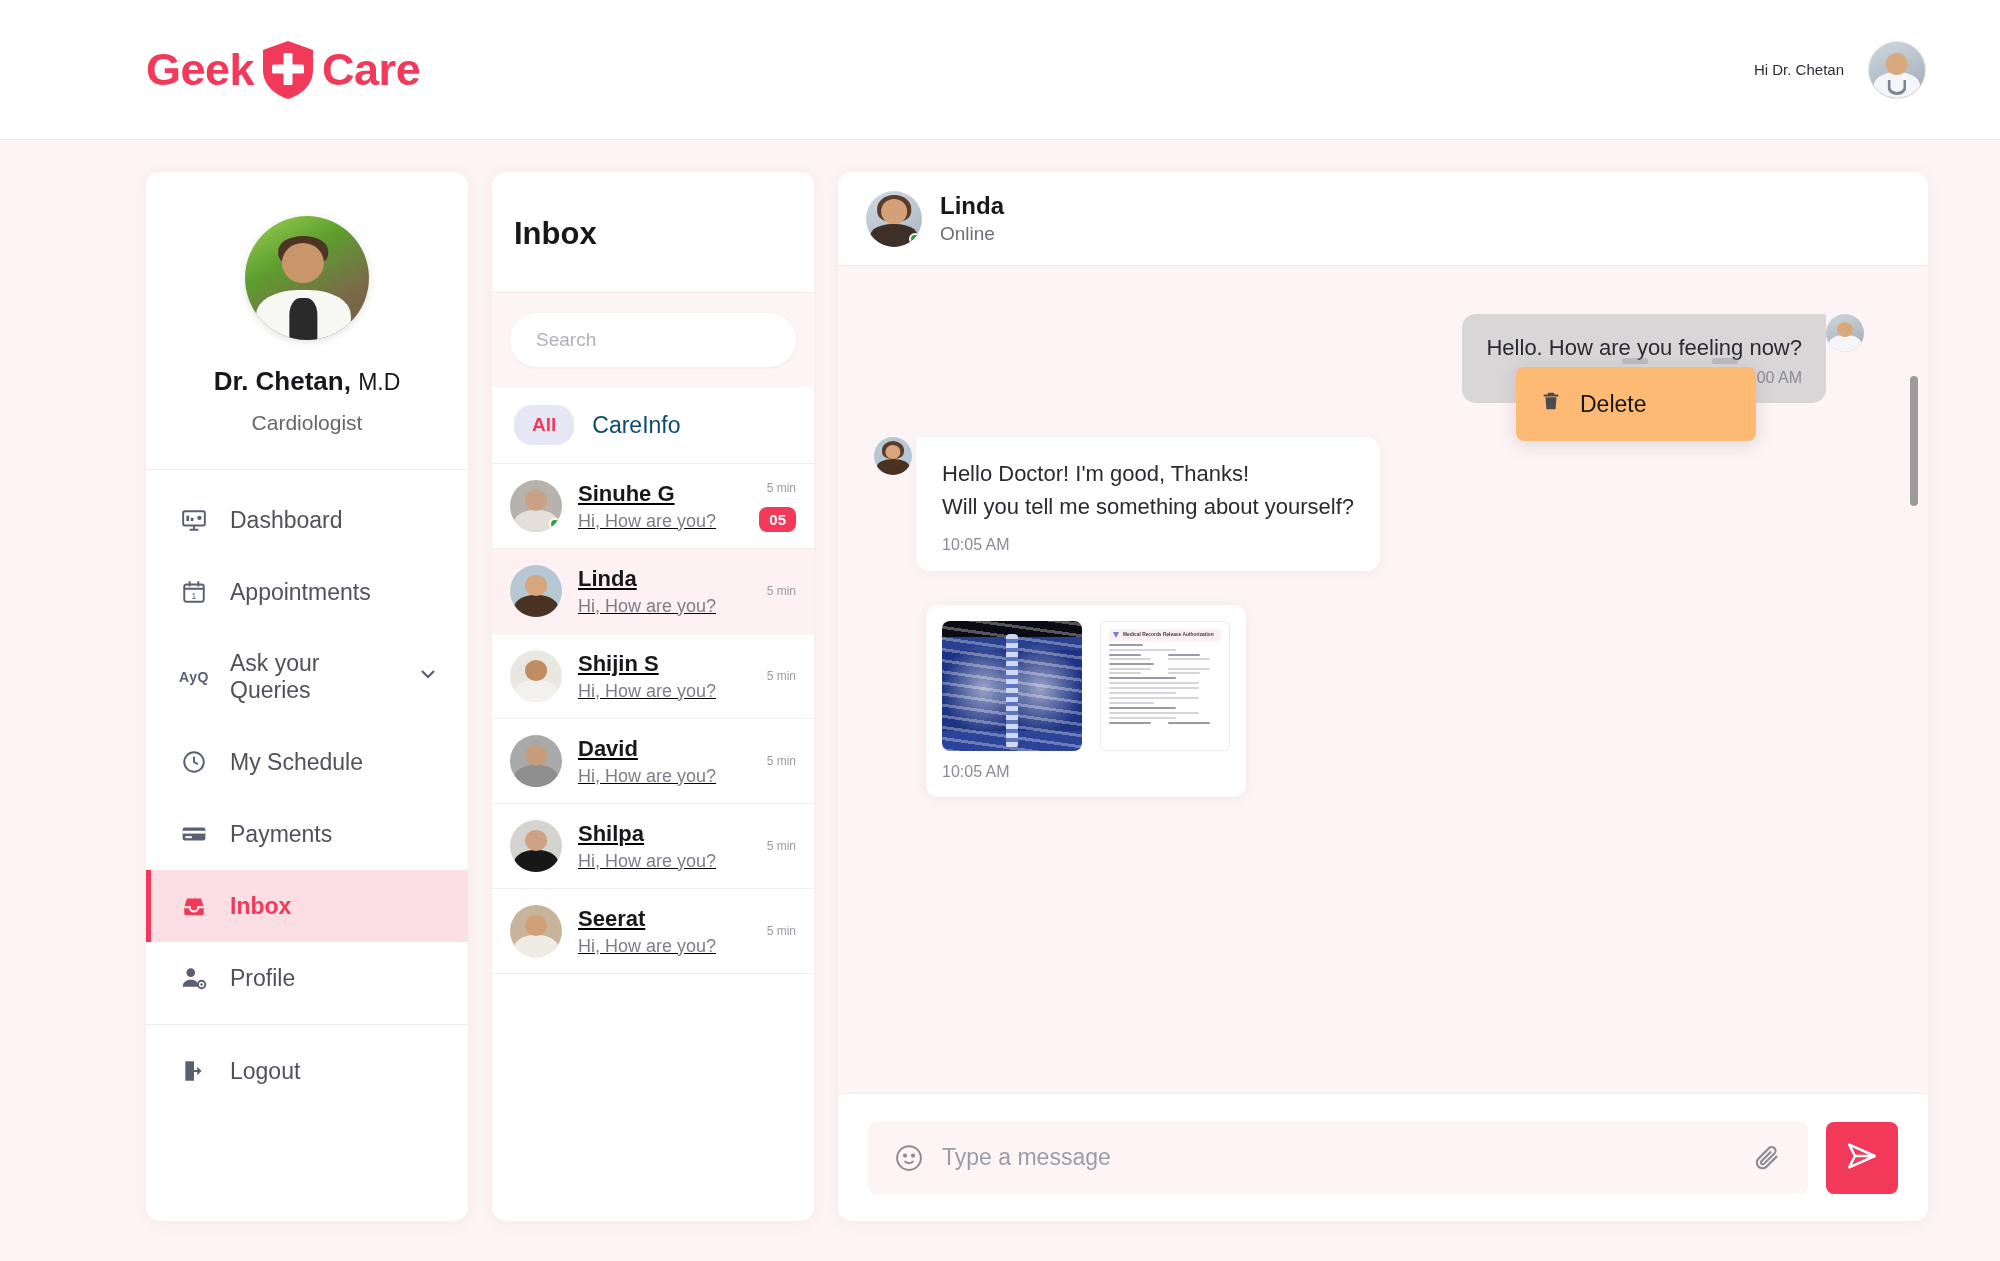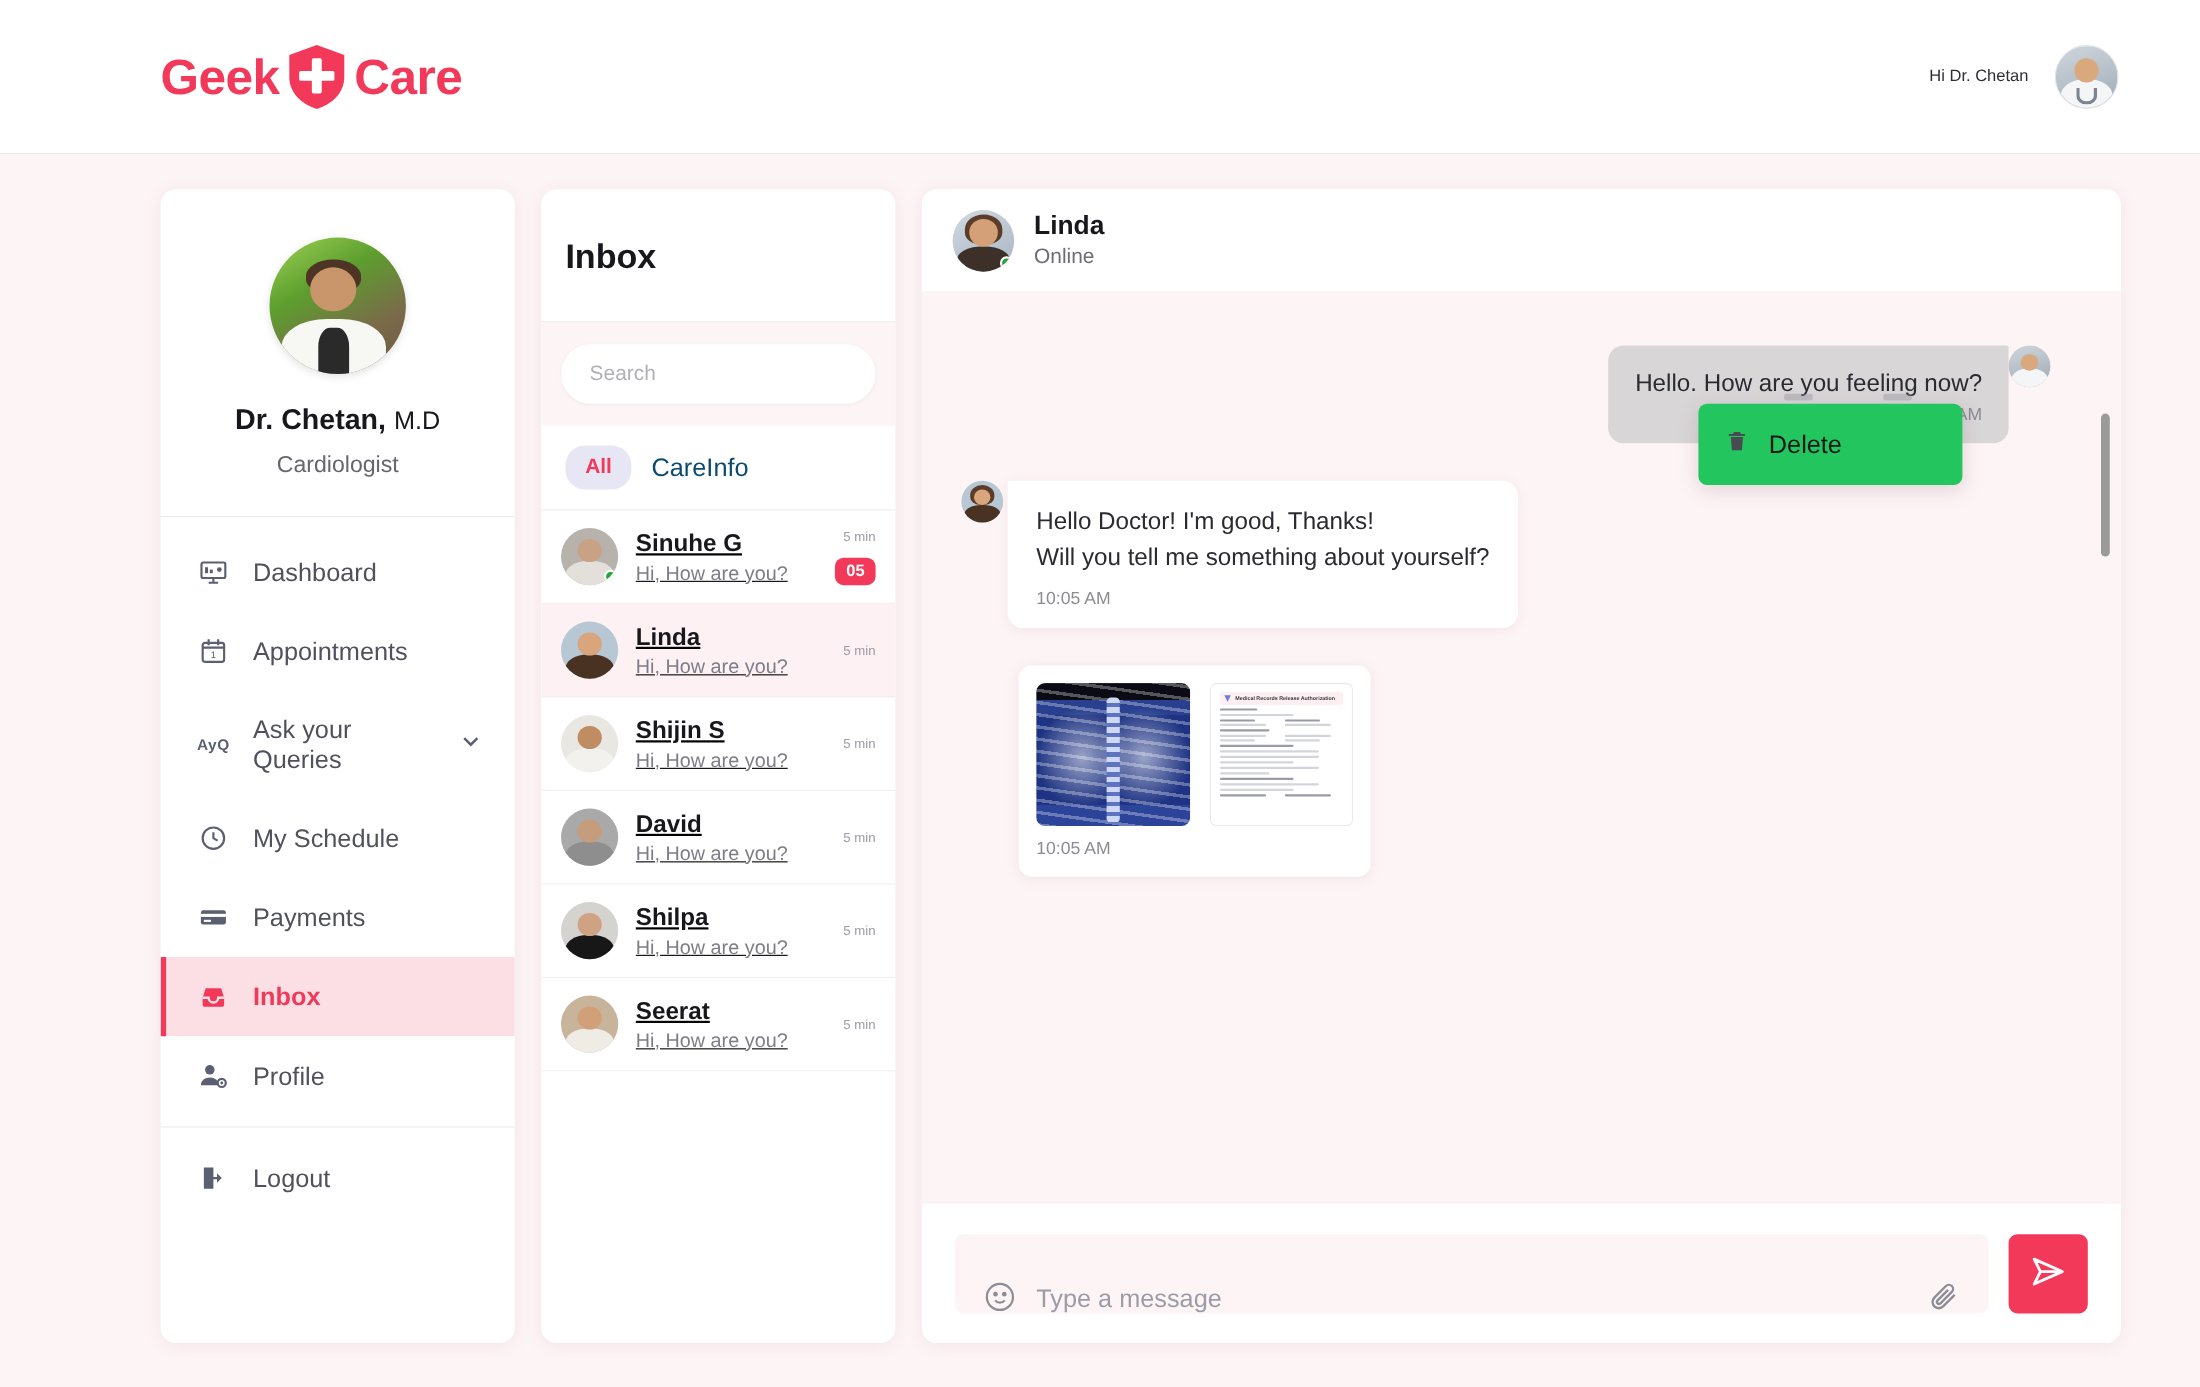--- a/index.html
+++ b/index.html
@@ -197,22 +197,22 @@
   .chat-ava .ah { position:absolute; left:50%; top:16%; width:46%; height:44%;
                   transform:translateX(-50%); border-radius:50%; background:#d3a078; }
   .chat-ava .hair { position:absolute; left:50%; top:8%; width:60%; height:48%;
                     transform:translateX(-50%); border-radius:50% 50% 40% 40%; background:#5a3c28; }
   .chat-ava .ab { position:absolute; left:50%; bottom:-8%; width:86%; height:48%;
                   transform:translateX(-50%); border-radius:46% 46% 0 0; background:#3c3028; }
   .chat-name { font-size: 24px; font-weight: bold; color: #17171c; }
   .chat-status { font-size: 19px; color: #6d6d77; margin-top: 3px; }
 
   .dropdown {
-    position: absolute; right: 144px; top: 195px;
-    width: 240px; background: #22c55e;
+    position: absolute; right: 172px; top: 195px;
+    width: 240px; background: #fdba74;
     border-radius: 8px; box-shadow: 0 4px 18px rgba(120,90,95,.2);
     padding: 22px 0; z-index: 40;
   }
   .dropdown-item {
     display: flex; align-items: center; gap: 18px;
     padding: 0 24px; font-size: 23px; color: #17171c; cursor: pointer;
   }
   .ghost-icons {
     position: absolute; right: 190px; top: 186px; z-index: 30;
     display: flex; gap: 64px; opacity: .35;
@@ -293,21 +293,21 @@
   .doc-cols > div { flex: 1; display: flex; flex-direction: column; gap: 2px; }
 
   
   .composer {
     flex: none; height: 128px; background: #fff;
     display: flex; align-items: center; gap: 18px;
     padding: 0 30px; border-top: 1px solid #f1ecec;
   }
   .input-wrap {
     flex: 1; height: 72px; background: #fdf4f5; border-radius: 8px;
-    display: flex; align-items: flex-end; gap: 18px; padding: 0 26px;
+    display: flex; align-items: center; gap: 18px; padding: 0 26px;
   }
   .msg-input {
     flex: 1; border: none; background: transparent; outline: none;
     font-size: 23px; color: #3a3a44; font-family: "Liberation Sans", sans-serif;
   }
   .msg-input::placeholder { color: #9c9ca6; }
   .send-btn {
     width: 72px; height: 72px; border-radius: 8px; border: none;
     background: #f2395a; color: #fff; cursor: pointer;
     display: flex; align-items: center; justify-content: center;

